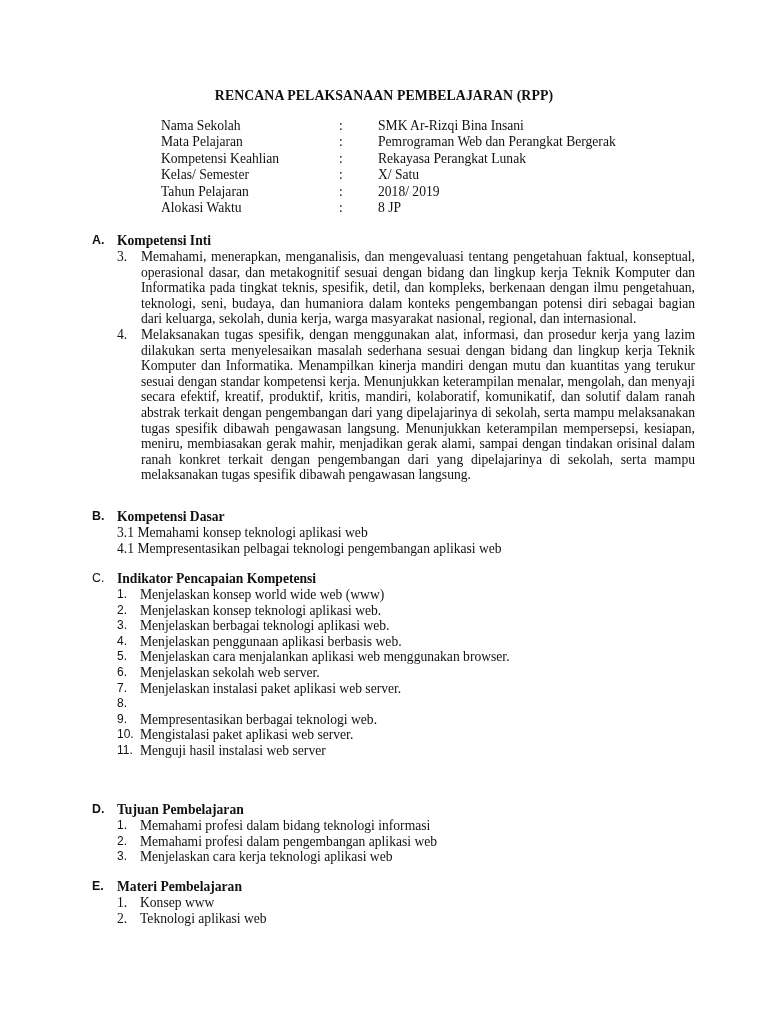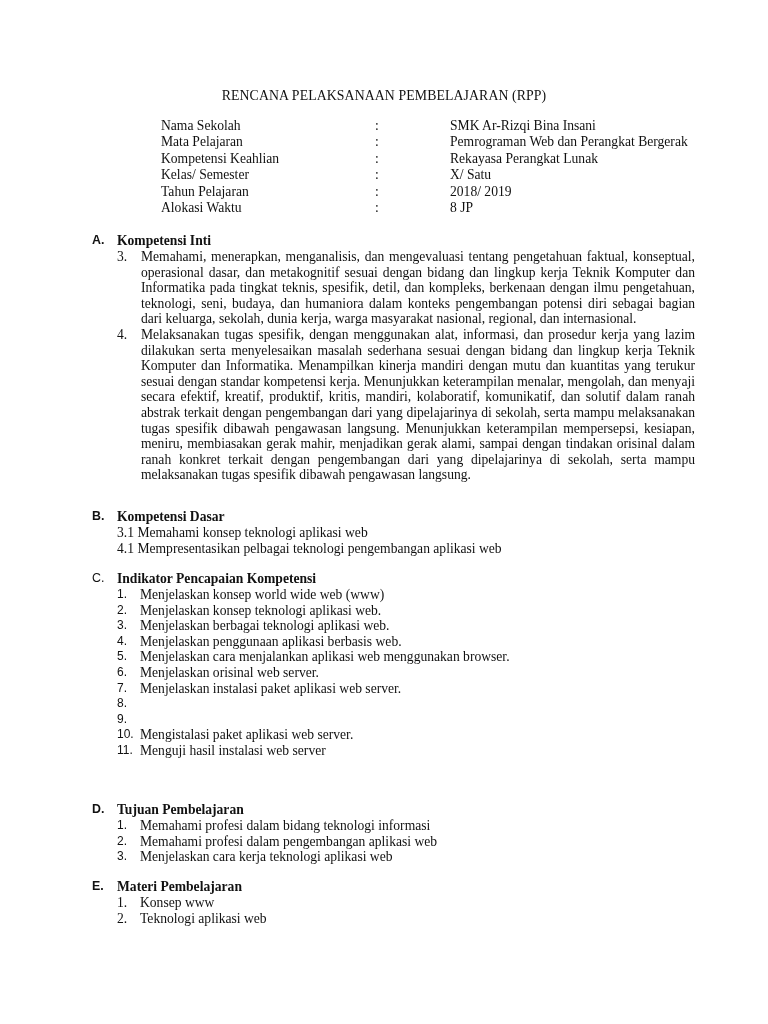--- a/index.html
+++ b/index.html
@@ -4,24 +4,24 @@
   <style>
     html, body { margin: 0; padding: 0; background: #ffffff; }
     body {
       width: 768px; height: 1024px; position: relative; overflow: hidden;
       font-family: "Liberation Serif", "DejaVu Serif", serif;
       color: #111111; font-size: 13.6px; line-height: 15.6px;
     }
     .page { position: absolute; left: 0; top: 0; width: 768px; height: 1024px; }
     .title {
       position: absolute; top: 88px; left: 0; width: 768px; text-align: center;
-      font-weight: normal; font-size: 13.8px; letter-spacing: 0.1px;
+      font-weight: bold; font-size: 13.8px; letter-spacing: 0.1px;
     }
     .identity { position: absolute; top: 118px; left: 161px; }
-    .id-row { display: flex; height: 16.4px; gap: 36px; }
+    .id-row { display: flex; height: 16.4px; }
     .id-label { width: 178px; }
     .id-colon { width: 39px; }
     .id-value { }
     .section { position: absolute; left: 92px; width: 604px; }
     .sec-head { display: flex; font-weight: bold; height: 16px; }
     .sec-letter {
       width: 25px; font-family: "Liberation Sans", "DejaVu Sans", sans-serif;
       font-size: 12.4px; font-weight: bold;
     }
     .sec-letter.light { font-weight: normal; }
@@ -120,31 +120,32 @@
     <div class="list-item">
         <span class="list-num">4.</span>
         <span>Menjelaskan penggunaan aplikasi berbasis web.</span>
       </div>
     <div class="list-item">
         <span class="list-num">5.</span>
         <span>Menjelaskan cara menjalankan aplikasi web menggunakan browser.</span>
       </div>
     <div class="list-item">
         <span class="list-num">6.</span>
-        <span>Menjelaskan orisinal web server.</span>
+        <span>Menjelaskan sekolah web server.</span>
       </div>
     <div class="list-item">
         <span class="list-num">7.</span>
         <span>Menjelaskan instalasi paket aplikasi web server.</span>
       </div>
     <div class="list-item">
         <span class="list-num">8.</span>
       </div>
     <div class="list-item">
         <span class="list-num">9.</span>
+        <span>Mempresentasikan berbagai teknologi web.</span>
       </div>
     <div class="list-item">
         <span class="list-num">10.</span>
         <span>Mengistalasi paket aplikasi web server.</span>
       </div>
     <div class="list-item">
         <span class="list-num">11.</span>
         <span>Menguji hasil instalasi web server</span>
       </div>
   </div>

